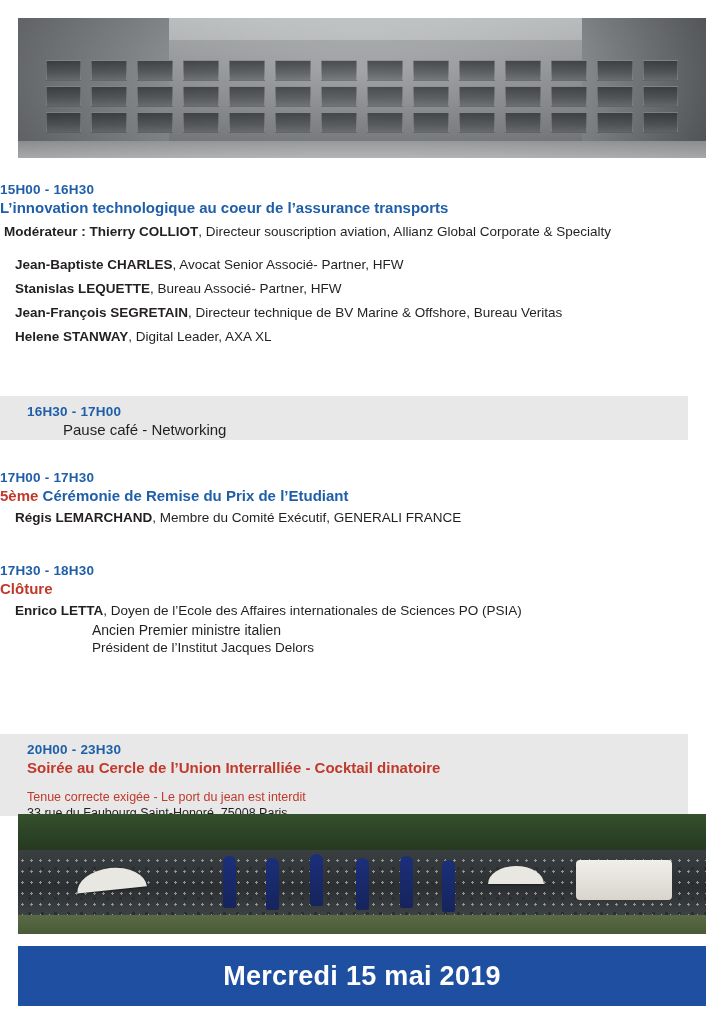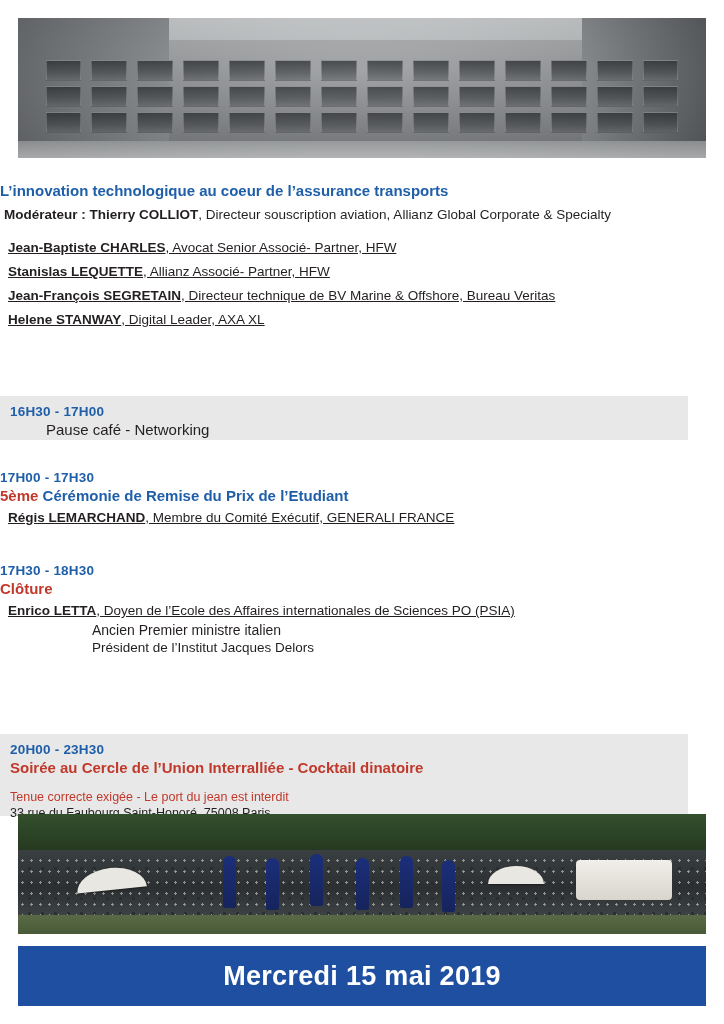--- a/index.html
+++ b/index.html
@@ -100,28 +100,27 @@
   .session .title.plain { color: #231f20; font-weight: normal; margin-left: 36px; }
 
   .moderator {
     font-size: 13.5px;
     margin: 8px 0 0 4px;
   }
   .moderator b { font-weight: bold; }
 
   .speaker {
     font-size: 13.5px;
-    margin: 0 0 4px 8px;
-    text-decoration: underline;
+    margin: 0 0 4px 15px;
   }
   .speaker b { font-weight: bold; }
 
   .shaded {
     background: #e8e8e8;
-    padding: 8px 10px 10px 10px;
+    padding: 8px 10px 10px 27px;
   }
 
   .sub-line {
     font-size: 12.5px;
     margin: 2px 0 0 4px;
   }
   .sub-line.red { color: #c0392b; }
   .indent { margin-left: 92px; }
 
   
@@ -251,31 +250,32 @@
         <i></i>
         <i></i>
         <i></i>
         <i></i>
     </div>
     <div class="ground"></div>
     <div class="vignette"></div>
   </div>
 
   <div class="session" style="top:182px;">
+    <div class="time">15H00 - 16H30</div>
     <div class="title">L’innovation technologique au coeur de l’assurance transports</div>
     <div class="moderator">
       <b>Modérateur : Thierry COLLIOT</b><span>, Directeur souscription aviation, Allianz Global Corporate &amp; Specialty</span>
     </div>
     <div style="height:18px;"></div>
     <div class="speaker">
       <b>Jean-Baptiste CHARLES</b><span>, Avocat Senior Associé- Partner, HFW</span>
     </div>
     <div style="height:5px;"></div>
     <div class="speaker">
-      <b>Stanislas LEQUETTE</b><span>, Allianz Associé- Partner, HFW</span>
+      <b>Stanislas LEQUETTE</b><span>, Bureau Associé- Partner, HFW</span>
     </div>
     <div style="height:5px;"></div>
     <div class="speaker">
       <b>Jean-François SEGRETAIN</b><span>,  Directeur technique de BV Marine &amp; Offshore, Bureau Veritas</span>
     </div>
     <div style="height:5px;"></div>
     <div class="speaker">
       <b>Helene STANWAY</b><span>, Digital Leader, AXA XL</span>
     </div>
   </div>

